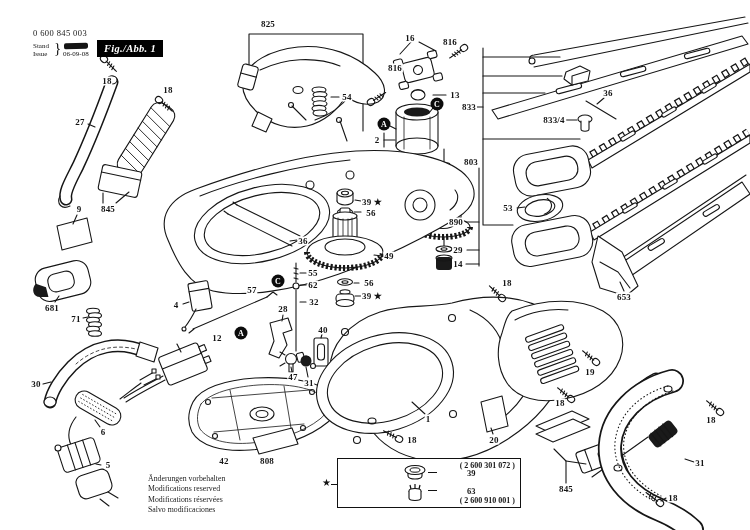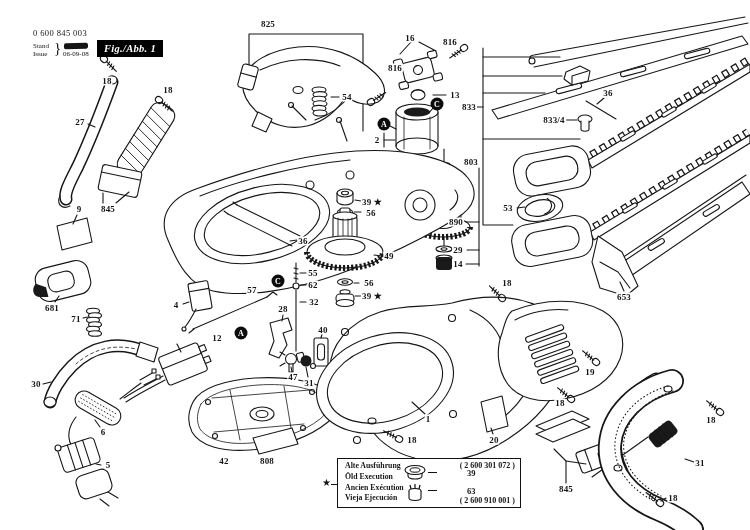--- a/index.html
+++ b/index.html
@@ -533,30 +533,30 @@
     </div>
 
 <div id="pn">0 600 845 003</div>
 <div class="hsm" style="left:33px;top:42px;">Stand</div>
 <div class="hsm" style="left:33px;top:50px;">Issue</div>
 <div id="brace">}</div>
 <div id="scribble"></div>
 <div class="hsm" style="left:63px;top:50px;">06-09-08</div>
 <div id="figbadge">Fig./Abb. 1</div>
 
+<div id="notices">
+      <div>Änderungen vorbehalten</div>
+      <div>Modifications reserved</div>
+      <div>Modifications réservées</div>
+      <div>Salvo modificaciones</div>
+    </div>
 
 <div id="star">★</div>
 <div id="starline"></div>
 <div id="legend">
-  <div class="rows">
-        <div>Alte Ausführung</div>
-        <div>Öld Execution</div>
-        <div>Ancien Exécution</div>
-        <div>Vieja Ejecución</div>
-      </div>
   <div class="pn-top">( 2 600 301 072 )</div>
   <div class="pn-bot">( 2 600 910 001 )</div>
   <svg class="licon" style="left:64px;top:5px;" width="26" height="18">
     <ellipse cx="13" cy="6" rx="10" ry="4.5" fill="#fff" stroke="#111" stroke-width="1.1"></ellipse>
     <ellipse cx="13" cy="6" rx="5" ry="2.2" fill="none" stroke="#111" stroke-width="1"></ellipse>
     <path d="M6,9 L6,12 A7,3 0 0 0 20,12 L20,9" fill="none" stroke="#111" stroke-width="1.1"></path>
   </svg>
   <div class="dash" style="left:90px;top:13px;"></div>
   <div class="ref" style="left:101px;top:9px;">39</div>
   <svg class="licon" style="left:68px;top:24px;" width="18" height="20">

